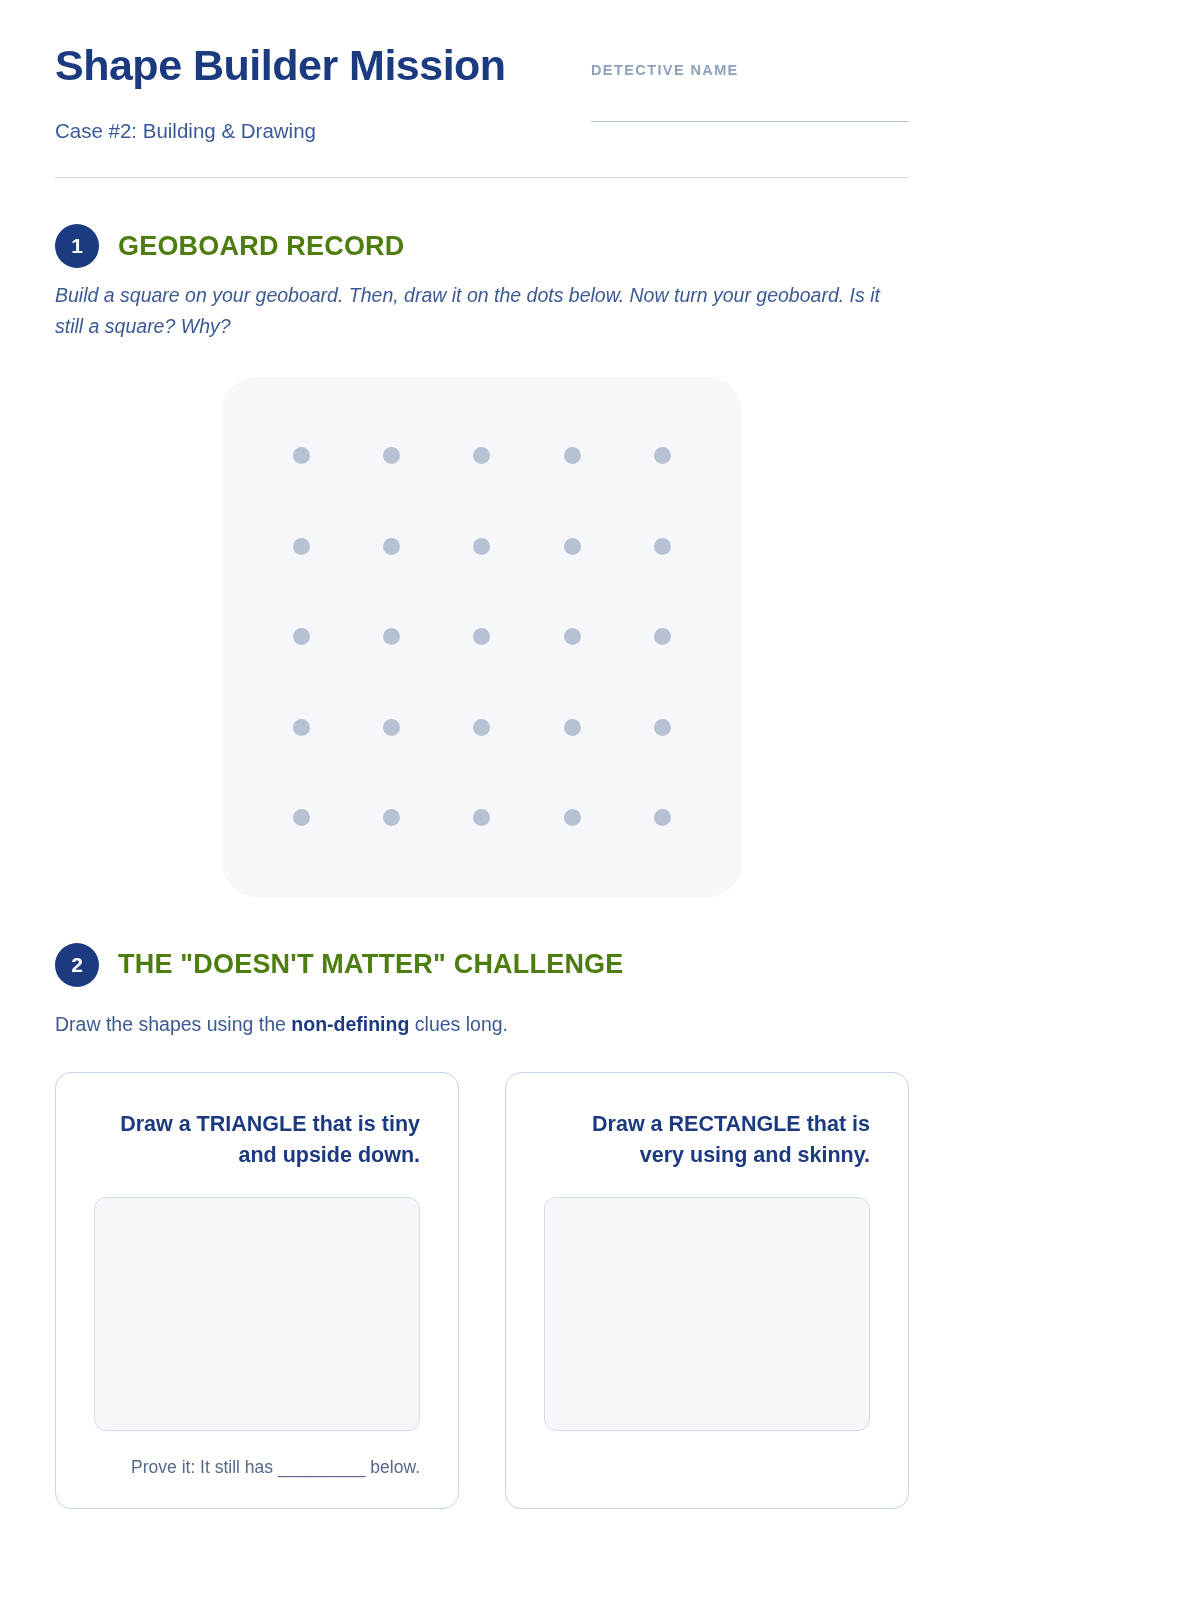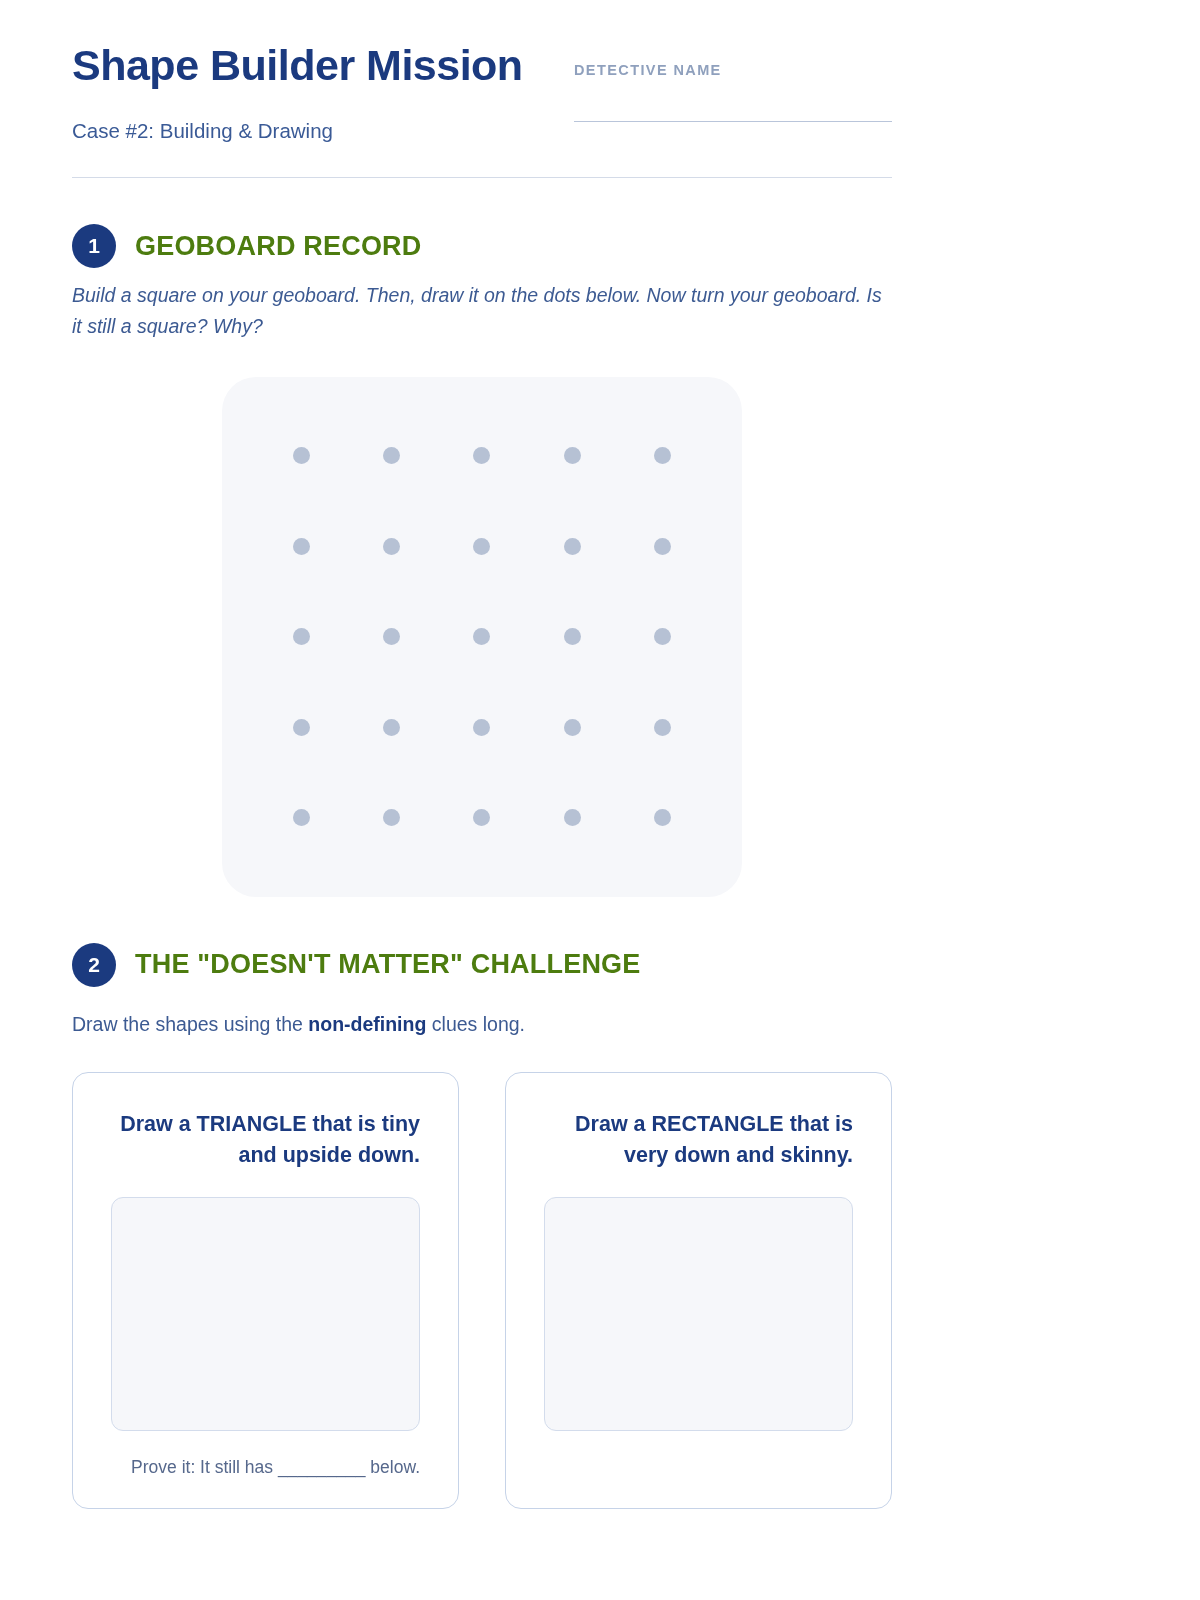--- a/index.html
+++ b/index.html
@@ -10,21 +10,21 @@
     background: #ffffff;
     font-family: "Liberation Sans", sans-serif;
     color: #1f3a7a;
     overflow: hidden;
   }
 
   .page {
     position: relative;
     width: 964px;
     height: 1600px;
-    padding: 0 72px;
+    padding: 0 55px;
   }
 
   
   .header {
     display: flex;
     justify-content: space-between;
     align-items: flex-start;
     padding-top: 42px;
   }
 
@@ -247,19 +247,19 @@
 
     <div class="instruction"><span>Draw the shapes using the </span><b>non-defining</b><span> clues long.</span></div>
 
     <div class="card-row">
       <div class="card">
         <div class="card-title">Draw a TRIANGLE that is tiny and upside down.</div>
         <div class="draw-box"></div>
         <div class="prove">Prove it: It still has _________ below.</div>
       </div>
       <div class="card">
-        <div class="card-title">Draw a RECTANGLE that is very down and skinny.</div>
+        <div class="card-title">Draw a RECTANGLE that is very using and skinny.</div>
         <div class="draw-box"></div>
       </div>
     </div>
   </div>
 
 </div>
 
 </body></html>

